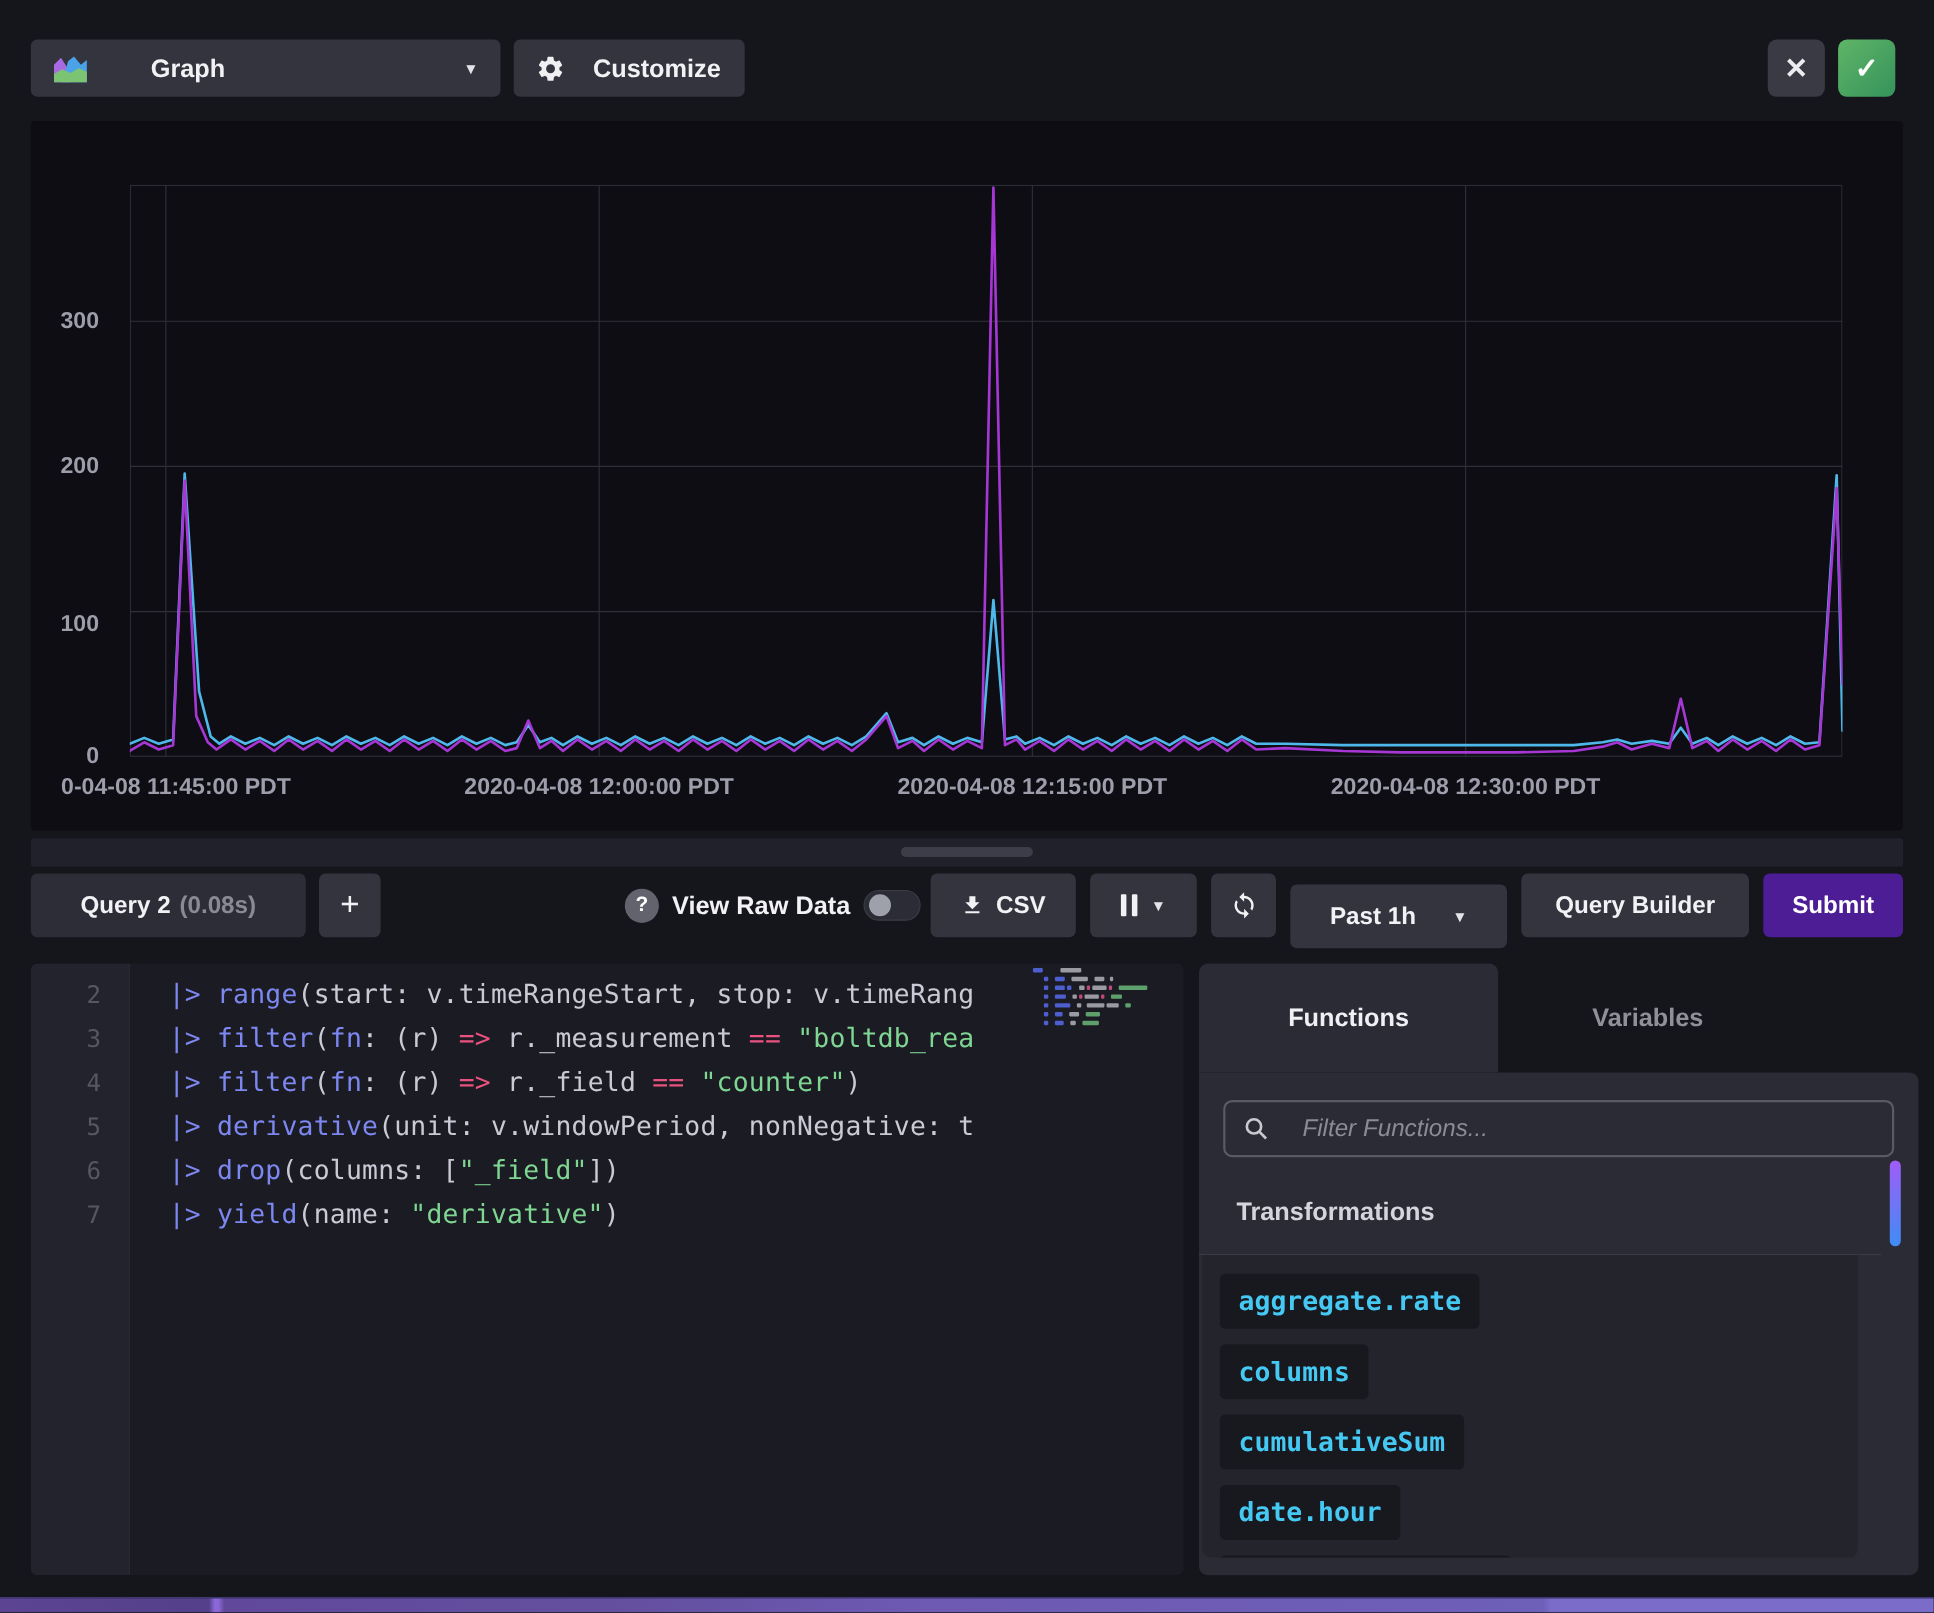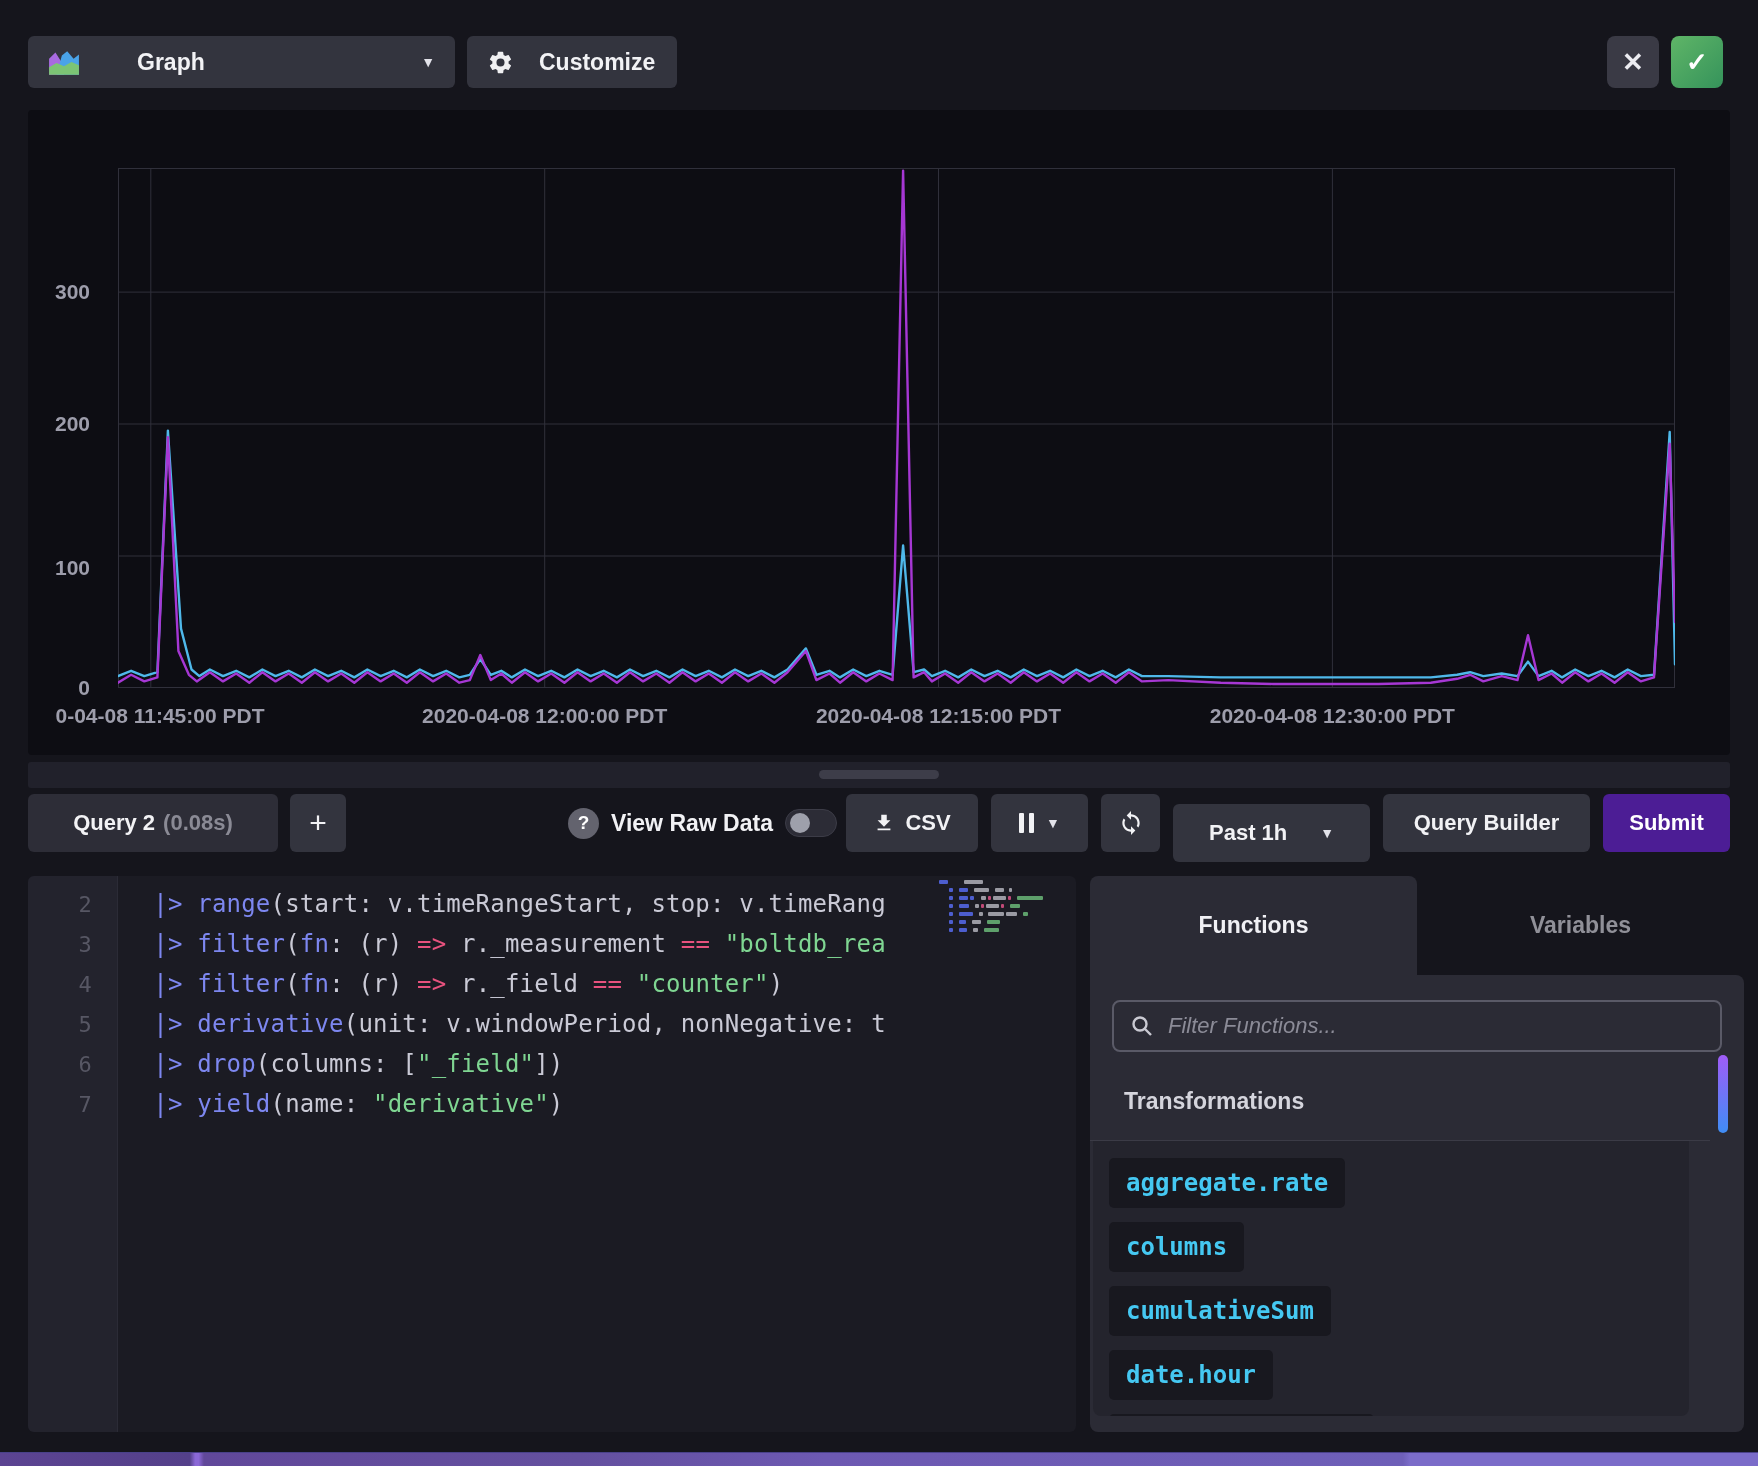--- a/index.html
+++ b/index.html
@@ -61,25 +61,25 @@
   .code-line .code-text { padding-left:6px; }
   .tok-kw { color:#7d87f0; } .tok-op { color:#e8527e; } .tok-str { color:#7fd692; } .tok-txt { color:#cacad6; }
   .minimap { position:absolute; left:911px; top:4px; width:130px; }
   .mm-row { height:4px; margin-bottom:4px; display:flex; }
   .mm-seg { height:4px; border-radius:1px; margin-right:2px; }
   .mm-b { background:#4d5ecf; } .mm-g { background:#9a9aa3; } .mm-p { background:#c04a77; } .mm-G { background:#5ea06b; } .mm-sp { background:transparent; }
 
   
   .fn-panel { left:1090px; top:876px; width:654px; height:556px; }
   .fn-tabs { position:absolute; left:0; top:0; width:100%; height:99px; display:flex; }
-  .fn-tab { width:327px; height:99px; display:flex; align-items:center; justify-content:center; font-size:23px; font-weight:700; color:#909098; cursor:pointer; border-radius:8px 8px 0 0; }
+  .fn-tab { width:272px; height:99px; display:flex; align-items:center; justify-content:center; font-size:23px; font-weight:700; color:#909098; cursor:pointer; border-radius:8px 8px 0 0; }
   .fn-tab.active { background:#2b2b35; color:#f0f0f4; }
   .fn-body { position:absolute; left:0; top:99px; width:100%; height:457px; background:#2b2b35; border-radius:0 8px 8px 8px; overflow:hidden; }
   .search-wrap { position:absolute; left:22px; top:25px; width:610px; height:52px; border:2px solid #5a5a67; border-radius:8px; display:flex; align-items:center; padding:0 16px; gap:14px; }
-  .search-input { background:transparent; border:none; outline:none; color:#22c55e; font-size:22px; font-style:italic; font-family:"Liberation Sans", sans-serif; width:100%; }
+  .search-input { background:transparent; border:none; outline:none; color:#22c55e; font-size:22px; font-style:italic; font-family:"Liberation Sans", sans-serif; width:100%;margin-left:16px; }
   .search-input::placeholder { color:#8b8b97; }
   .section-label { position:absolute; left:34px; top:113px; color:#d5d5dd; font-size:23px; font-weight:700; }
   .fn-scrollbar { position:absolute; right:16px; top:80px; width:10px; height:78px; border-radius:5px; background:linear-gradient(180deg,#a05cf7,#3f8df5); }
   .fn-divider { position:absolute; left:0; top:165px; width:620px; height:1px; background:#3b3b46; }
   .fn-list { position:absolute; left:3px; top:166px; width:596px; height:275px; background:#24242d; border-radius:0 0 8px 8px; overflow:hidden; padding:17px 0 0 16px; }
   .fn-pill { display:table; margin-bottom:14px; height:50px; background:#18181f; border-radius:5px; padding:0 17px; color:#45c8f2; font-family:"DejaVu Sans Mono", monospace; font-size:24px; font-weight:700; line-height:50px; cursor:pointer; }
 
   
   .bottom-bar { left:0; top:1452px; width:1758px; height:14px;
     background:linear-gradient(90deg,#5c4492 0%, #54408a 10.8%, #8b68d6 11.1%, #8b68d6 11.3%, #61489a 11.6%, #64509f 33%, #6d59b2 47%, #6e5fb8 79.8%, #7b6cc9 80.2%, #7b6cc9 100%);

